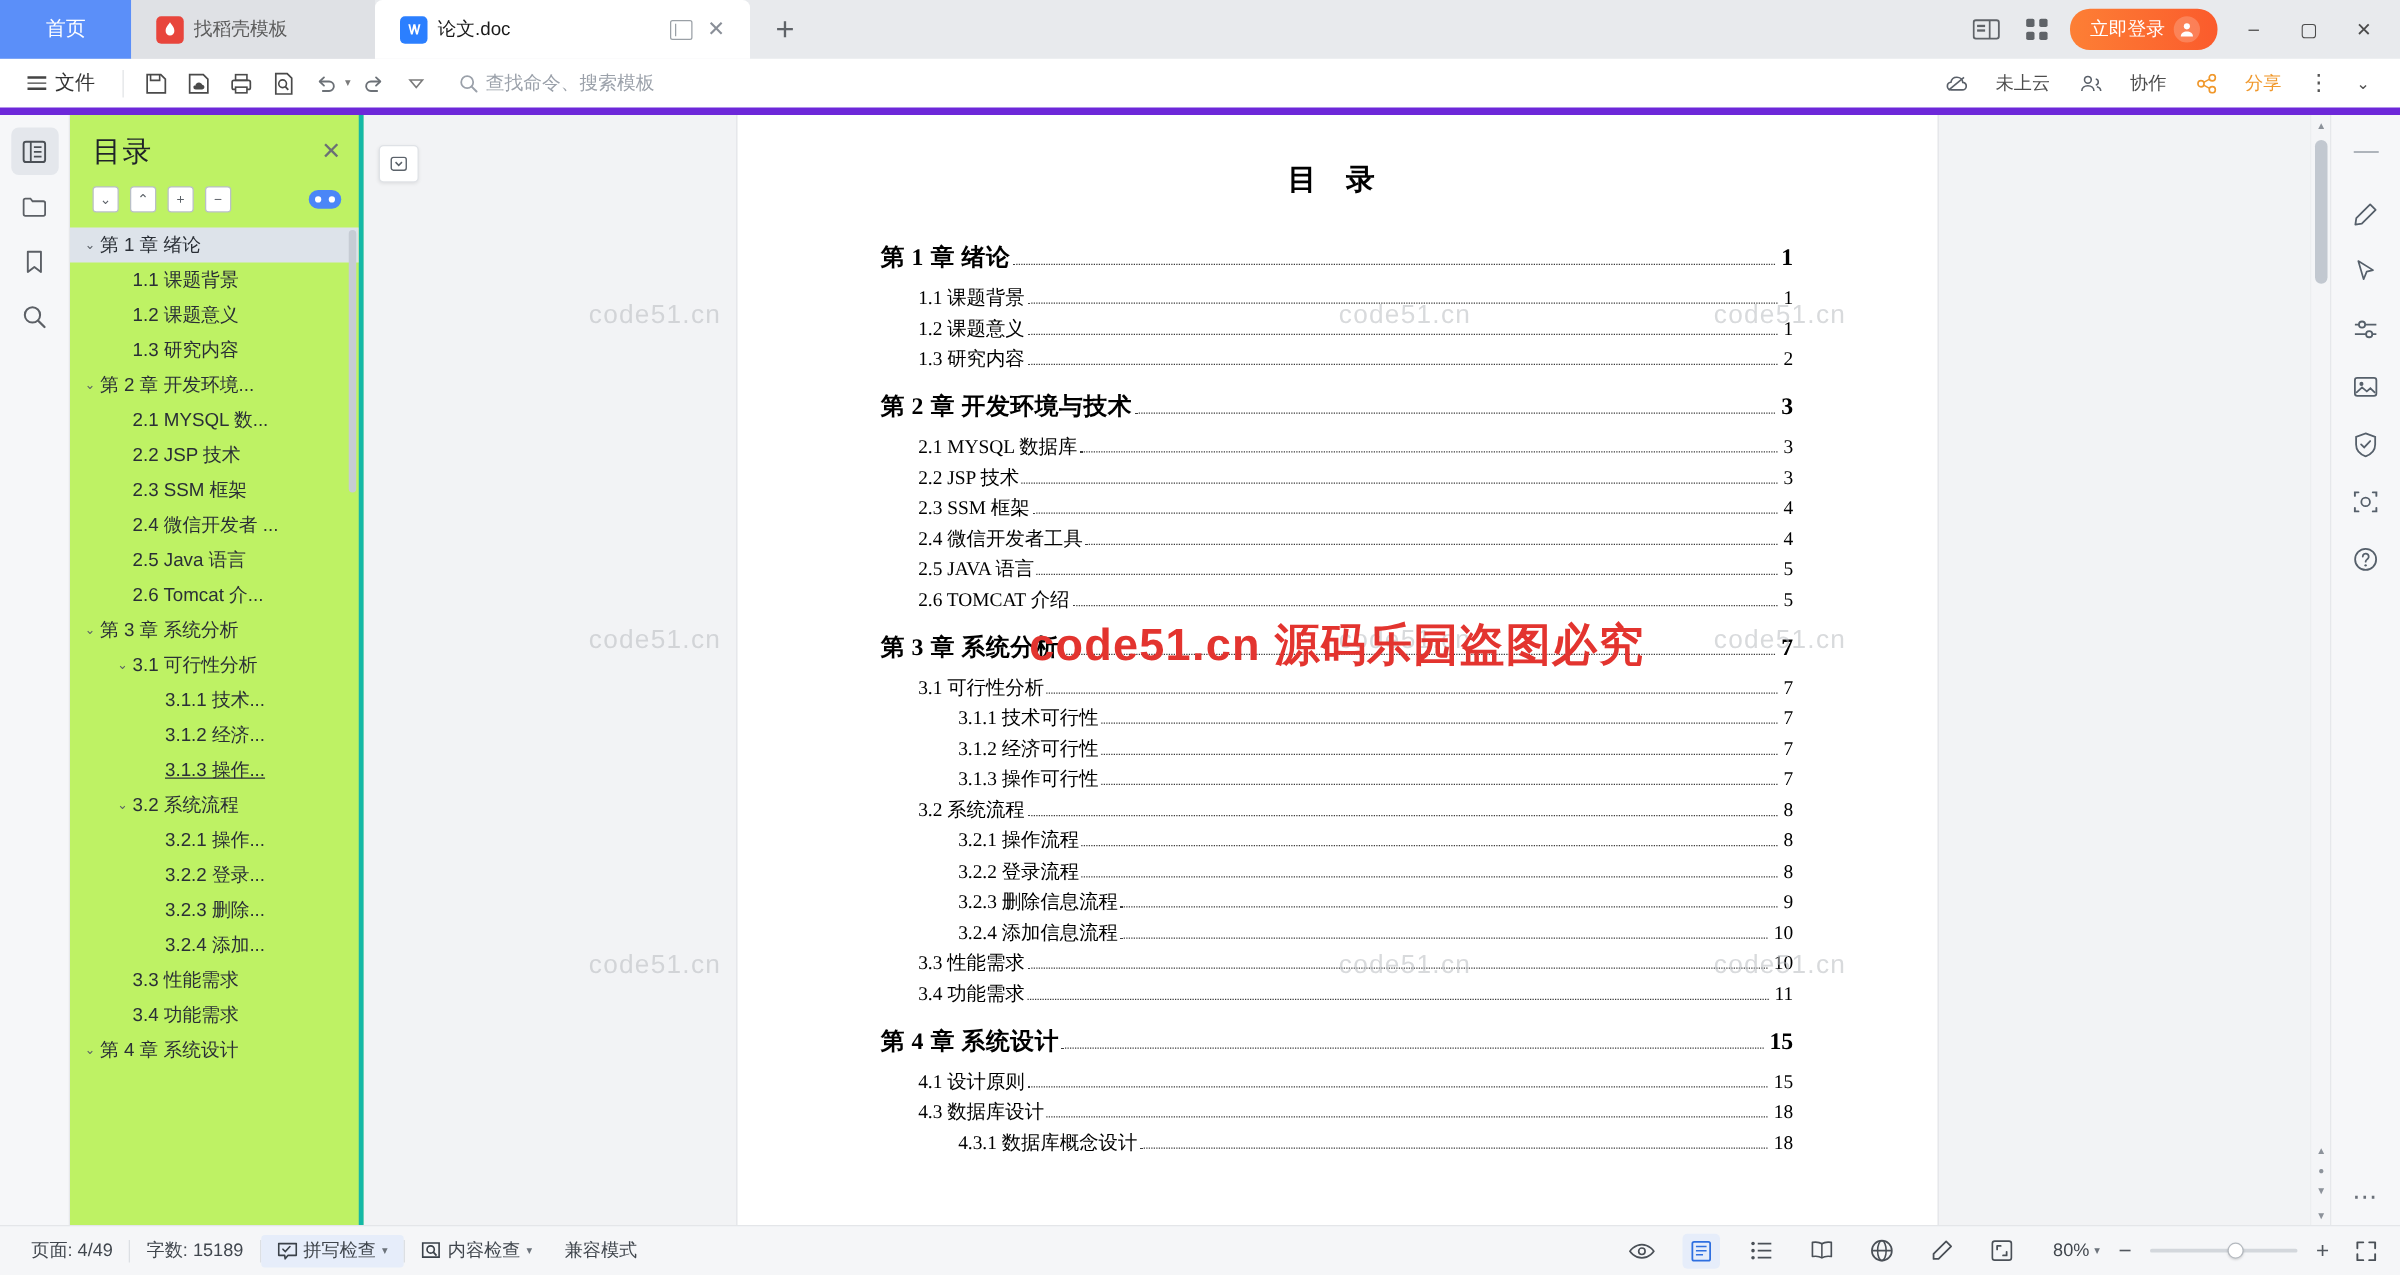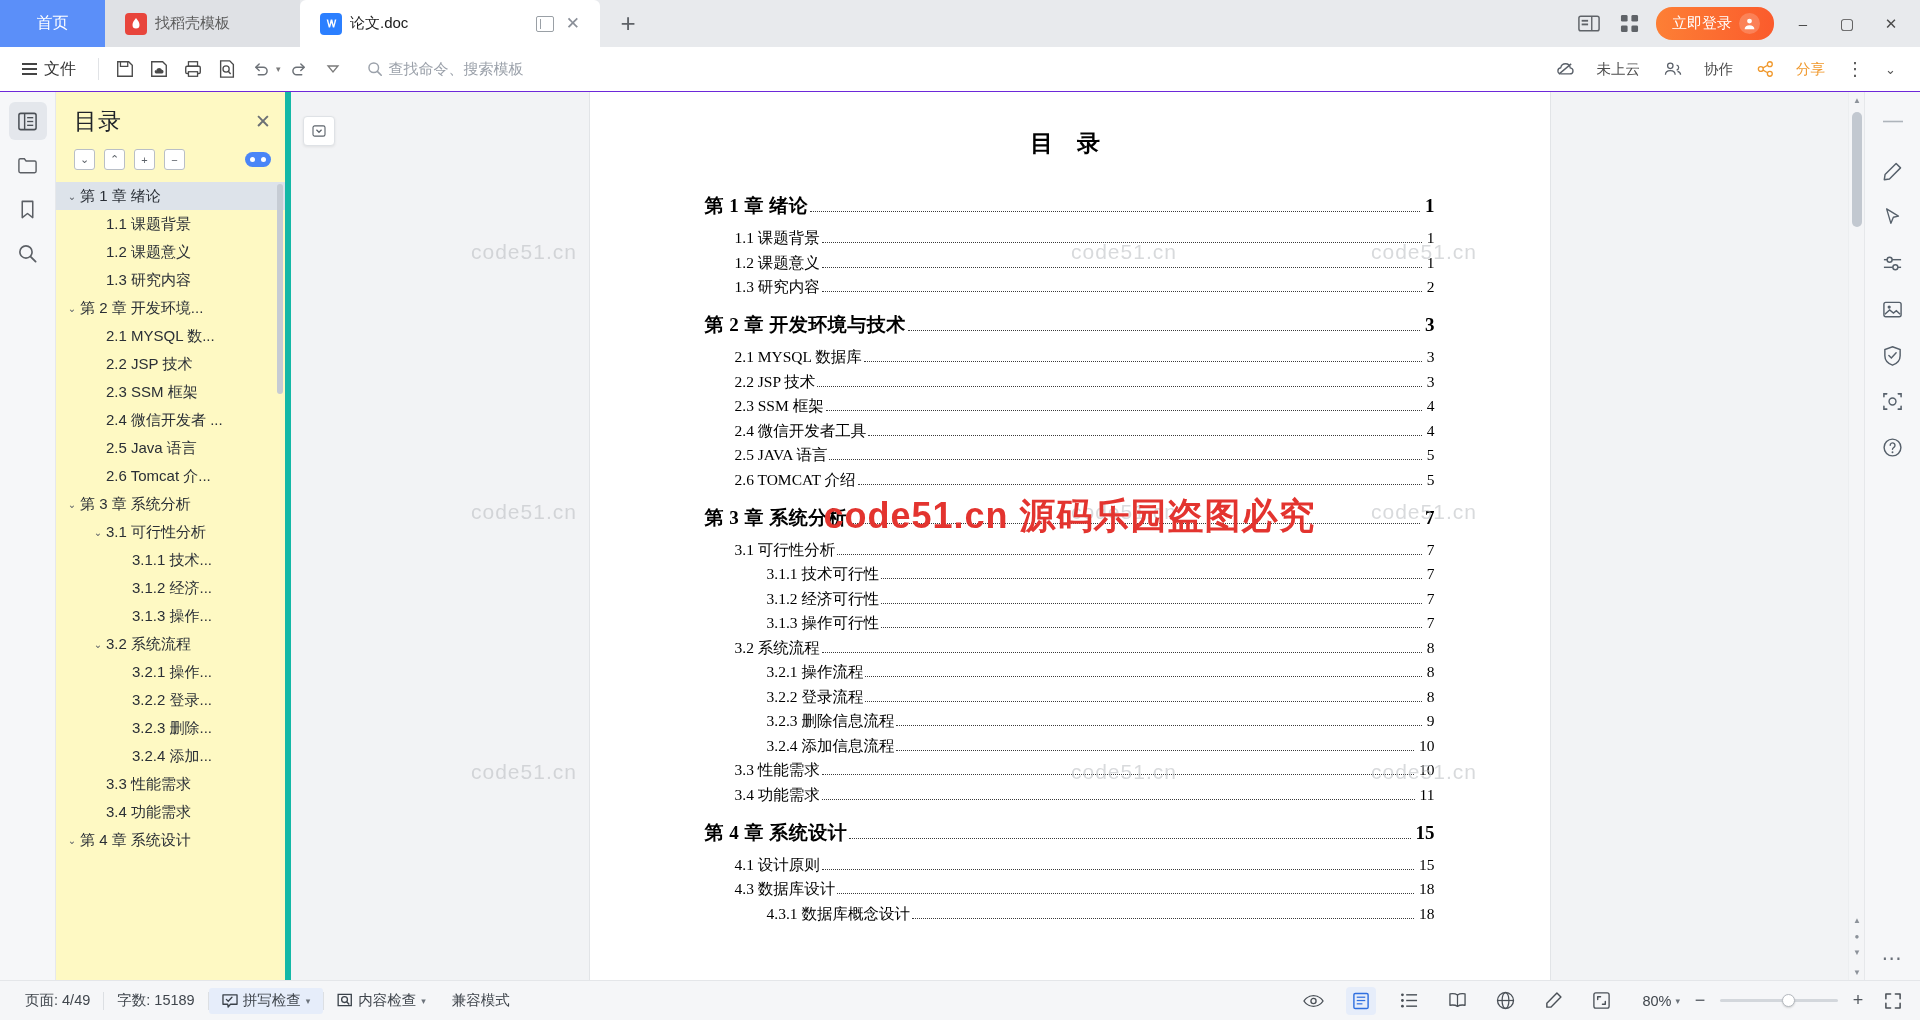--- a/index.html
+++ b/index.html
@@ -29,21 +29,21 @@
   .newtab { width:56px; height:47px; display:flex; align-items:center; justify-content:center; font-size:26px; color:#5f6368; cursor:pointer; font-weight:300;}
   .tabbar-right { margin-left:auto; display:flex; align-items:center; gap:14px; padding-right:14px; height:47px;}
   .tb-icon { width:26px;height:22px; display:flex;align-items:center;justify-content:center; color:#5f6368; cursor:pointer;}
   .login-btn { background:linear-gradient(90deg,#fd7f35,#fb5b2c); color:#fff; font-size:15px; border-radius:16px;
                padding:6px 14px 6px 16px; display:flex; align-items:center; gap:7px; cursor:pointer; white-space:nowrap;}
   .login-av { width:21px;height:21px;border-radius:50%;background:#fff3; display:flex;align-items:center;justify-content:center;font-size:12px;}
   .wbtn { width:30px;height:30px;display:flex;align-items:center;justify-content:center;color:#4b4b4b;font-size:15px;cursor:pointer;}
 
   
   .ribbon { height:45px; flex:0 0 45px; background:#fff; display:flex; align-items:center; padding:0 10px; gap:2px;
-            border-bottom:1px solid #6d28d9; }
+            border-bottom:6px solid #6d28d9; }
   .file-btn { display:flex; align-items:center; gap:7px; font-size:16px; color:#333; padding:5px 12px; cursor:pointer; border-radius:4px;}
   .hamb { display:inline-flex; flex-direction:column; gap:3px; }
   .hamb i { display:block; width:15px; height:1.8px; background:#444; }
   .vsep { width:1px; height:22px; background:#e1e3e6; margin:0 8px; }
   .qicon { width:32px;height:30px; display:flex;align-items:center;justify-content:center; cursor:pointer; border-radius:4px; color:#4a4a4a;}
   .caret-sm { font-size:9px; color:#7b7b7b; margin-left:-3px; }
   .menus { display:flex; align-items:center; gap:2px; margin-left:10px; }
   .menu { font-size:16px; color:#3c3c3c; padding:6px 14px; border-radius:14px; cursor:pointer; white-space:nowrap;}
   .menu.active { background:#4a86f7; color:#fff; font-weight:500; padding:6px 18px; }
   .searchbox { display:flex; align-items:center; gap:6px; margin-left:16px; color:#9ba1aa; font-size:15px; cursor:text; }
@@ -57,21 +57,21 @@
   .body { flex:1; display:flex; min-height:0; background:#f2f3f5; position:relative; }
 
   
   .rail { width:56px; flex:0 0 56px; background:#f6f7f9; border-right:1px solid #e6e8eb; padding-top:10px;
           display:flex; flex-direction:column; align-items:center; gap:6px;}
   .rail-btn { width:38px; height:38px; border-radius:6px; display:flex; align-items:center; justify-content:center;
               color:#5c6066; cursor:pointer;}
   .rail-btn.sel { background:#e4e7ec; }
 
   
-  .toc { width:235px; flex:0 0 235px; background:#fef9c3; border-right:6px solid #14b8a6; display:flex; flex-direction:column; position:relative;}
+  .toc { width:235px; flex:0 0 235px; background:#bef264; border-right:4px solid #14b8a6; display:flex; flex-direction:column; position:relative;}
   .toc-head { display:flex; align-items:center; padding:14px 14px 6px 18px; }
   .toc-title { font-size:23px; color:#1f2329; font-weight:500; letter-spacing:1px;}
   .toc-close { margin-left:auto; font-size:19px; color:#6b7075; cursor:pointer; }
   .toc-tools { display:flex; align-items:center; gap:9px; padding:6px 14px 10px 18px; }
   .tt { width:21px;height:21px;border:1px solid #b9bfc7;border-radius:3px; background:#fff; display:flex;align-items:center;justify-content:center;
         font-size:11px; color:#5b6168; cursor:pointer;}
   .toc-pill { margin-left:auto; width:26px;height:15px;border-radius:8px;background:#4a86f7; cursor:pointer; position:relative;}
   .toc-pill:before,.toc-pill:after{content:"";position:absolute;top:5px;width:5px;height:5px;border-radius:50%;background:#fff;}
   .toc-pill:before{left:5px;} .toc-pill:after{right:5px;}
   .toc-list { flex:1; overflow:hidden; padding-top:2px; position:relative; }
@@ -406,21 +406,21 @@
             <span>3.1 可行性分析</span>
           </div>
           <div class="toc-item" style="padding-left: 60px;">
             <span class="tchev"></span>
             <span>3.1.1 技术...</span>
           </div>
           <div class="toc-item" style="padding-left: 60px;">
             <span class="tchev"></span>
             <span>3.1.2 经济...</span>
           </div>
-          <div class="toc-item" style="padding-left: 60px;">
+          <div class="toc-item" style="padding-left: 60px; text-decoration: underline;">
             <span class="tchev"></span>
             <span>3.1.3 操作...</span>
           </div>
           <div class="toc-item" style="padding-left: 34px;">
             <span class="tchev">⌄</span>
             <span>3.2 系统流程</span>
           </div>
           <div class="toc-item" style="padding-left: 60px;">
             <span class="tchev"></span>
             <span>3.2.1 操作...</span>

